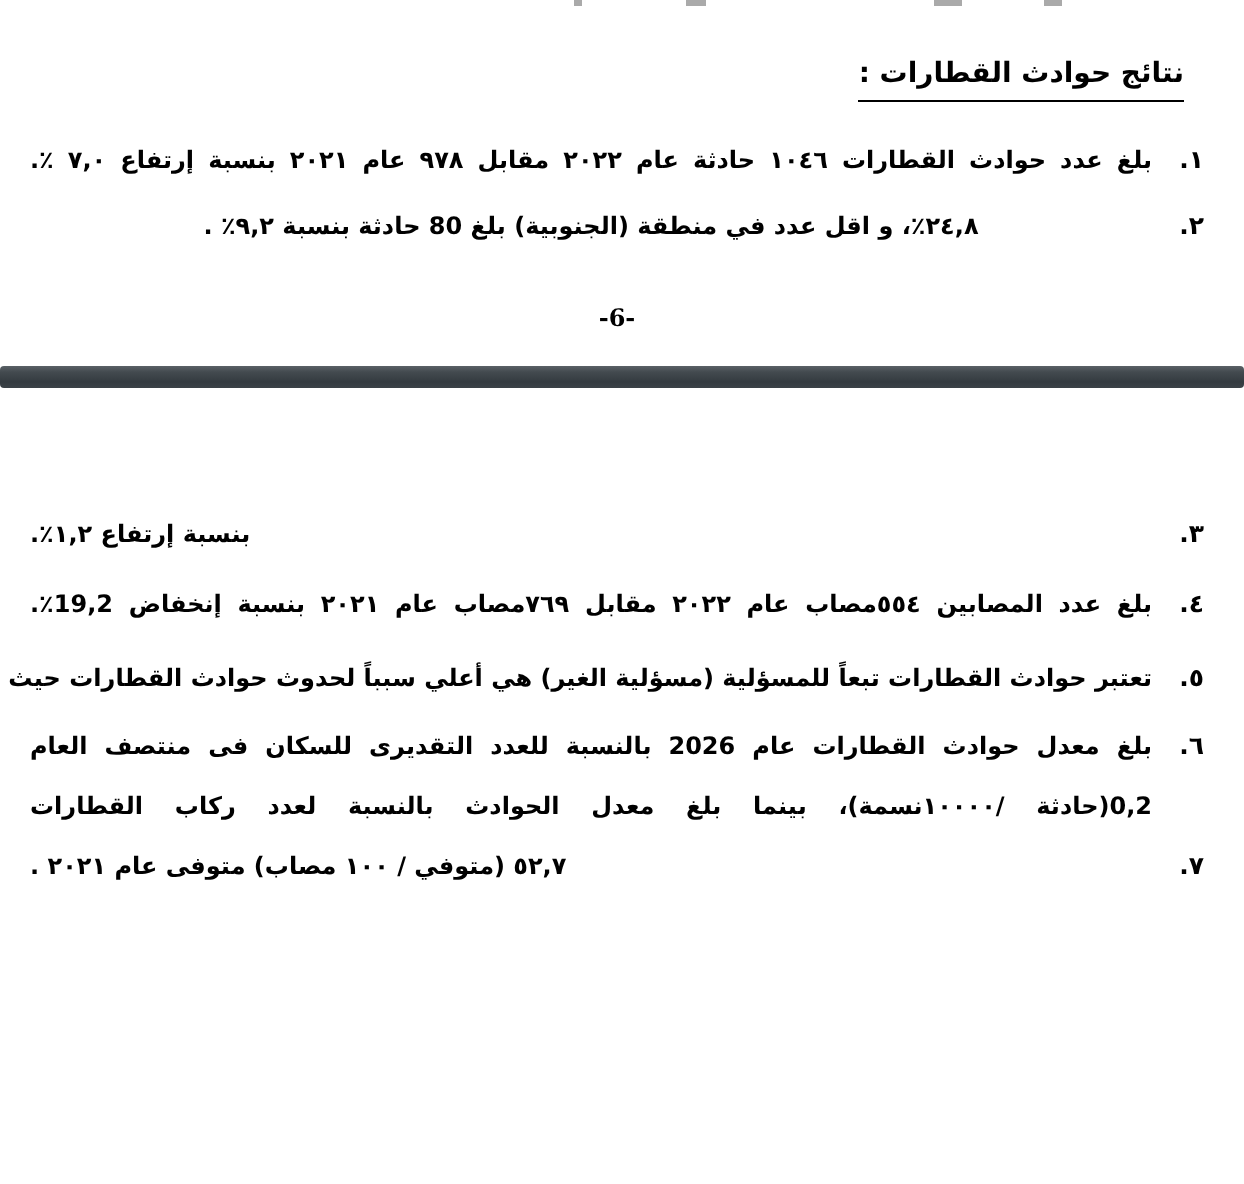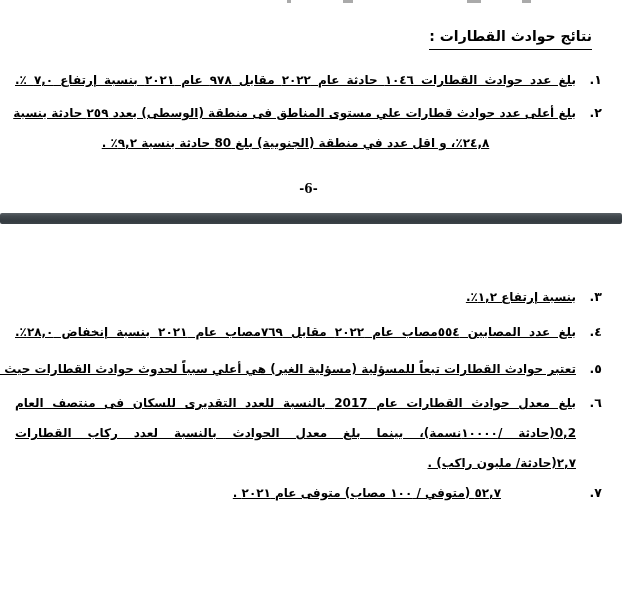--- a/index.html
+++ b/index.html
@@ -46,25 +46,24 @@
     line-height: 30px;
     font-size: 12.5px;
     text-align: start;
   }
   .body { flex: 1 1 auto; min-width: 0; }
   .line {
     height: 30px;
     line-height: 30px;
     font-size: 12px;
     white-space: nowrap;
-    text-decoration: underline;
   }
   .jf  { text-align: justify; text-align-last: justify; }
   .ctr { text-align: center; }
-  .rt  { text-align: right; }
+  .rt  { text-align: left; }
   .p55 { padding-right: 55px; }
   .p75 { padding-right: 75px; }
   .pagenum {
     margin-top: 21px;
     height: 20px;
     line-height: 20px;
     text-align: center;
     direction: ltr;
     font-size: 12px;
     font-family: "DejaVu Serif", serif;
@@ -94,55 +93,53 @@
   <section class="sec-top">
     <div class="item">
       <span class="num">١.</span>
       <div class="body">
         <div class="line jf">بلغ عدد حوادث القطارات ١٠٤٦ حادثة عام ٢٠٢٢ مقابل ٩٧٨ عام ٢٠٢١ بنسبة إرتفاع ٧,٠ ٪.</div>
       </div>
     </div>
     <div class="item">
       <span class="num">٢.</span>
       <div class="body">
-        <div class="line jf">بلغ أعلى عدد حوادث قطارات علي مستوى المناطق فى منطقة (الوسطى) بعدد ٢٥٩ حادثة بنسبة</div>
         <div class="line ctr">٢٤,٨٪، و اقل عدد في منطقة (الجنوبية) بلغ 80 حادثة بنسبة ٩,٢٪ .</div>
       </div>
     </div>
   </section>
 
   <div class="pagenum">-6-</div>
 
   <div class="sep-bar"></div>
 
   <section class="sec-bot">
     <div class="item">
       <span class="num">٣.</span>
       <div class="body">
         <div class="line rt">بنسبة إرتفاع ١,٢٪.</div>
       </div>
     </div>
     <div class="item">
       <span class="num">٤.</span>
       <div class="body">
-        <div class="line jf">بلغ عدد المصابين ٥٥٤مصاب عام ٢٠٢٢ مقابل ٧٦٩مصاب عام ٢٠٢١ بنسبة إنخفاض ٢٨,٠٪.</div>
+        <div class="line jf">بلغ عدد المصابين ٥٥٤مصاب عام ٢٠٢٢ مقابل ٧٦٩مصاب عام ٢٠٢١ بنسبة إنخفاض 19,2٪.</div>
       </div>
     </div>
     <div class="item">
       <span class="num">٥.</span>
       <div class="body">
         <div class="line jf">تعتبر حوادث القطارات تبعاً للمسؤلية (مسؤلية الغير) هي أعلي سبباً لحدوث حوادث القطارات حيث بلغت</div>
       </div>
     </div>
     <div class="item">
       <span class="num">٦.</span>
       <div class="body">
-        <div class="line jf">بلغ معدل حوادث القطارات عام 2017 بالنسبة للعدد التقديرى للسكان فى منتصف العام</div>
+        <div class="line jf">بلغ معدل حوادث القطارات عام 2026 بالنسبة للعدد التقديرى للسكان فى منتصف العام</div>
         <div class="line jf">0,2(حادثة /١٠٠٠٠نسمة)، بينما بلغ معدل الحوادث بالنسبة لعدد ركاب القطارات</div>
-        <div class="line rt">٢,٧(حادثة/ مليون راكب) .</div>
       </div>
     </div>
     <div class="item">
       <span class="num">٧.</span>
       <div class="body">
         <div class="line rt p75">٥٢,٧ (متوفي / ١٠٠ مصاب) متوفى عام ٢٠٢١ .</div>
       </div>
     </div>
   </section>
 

